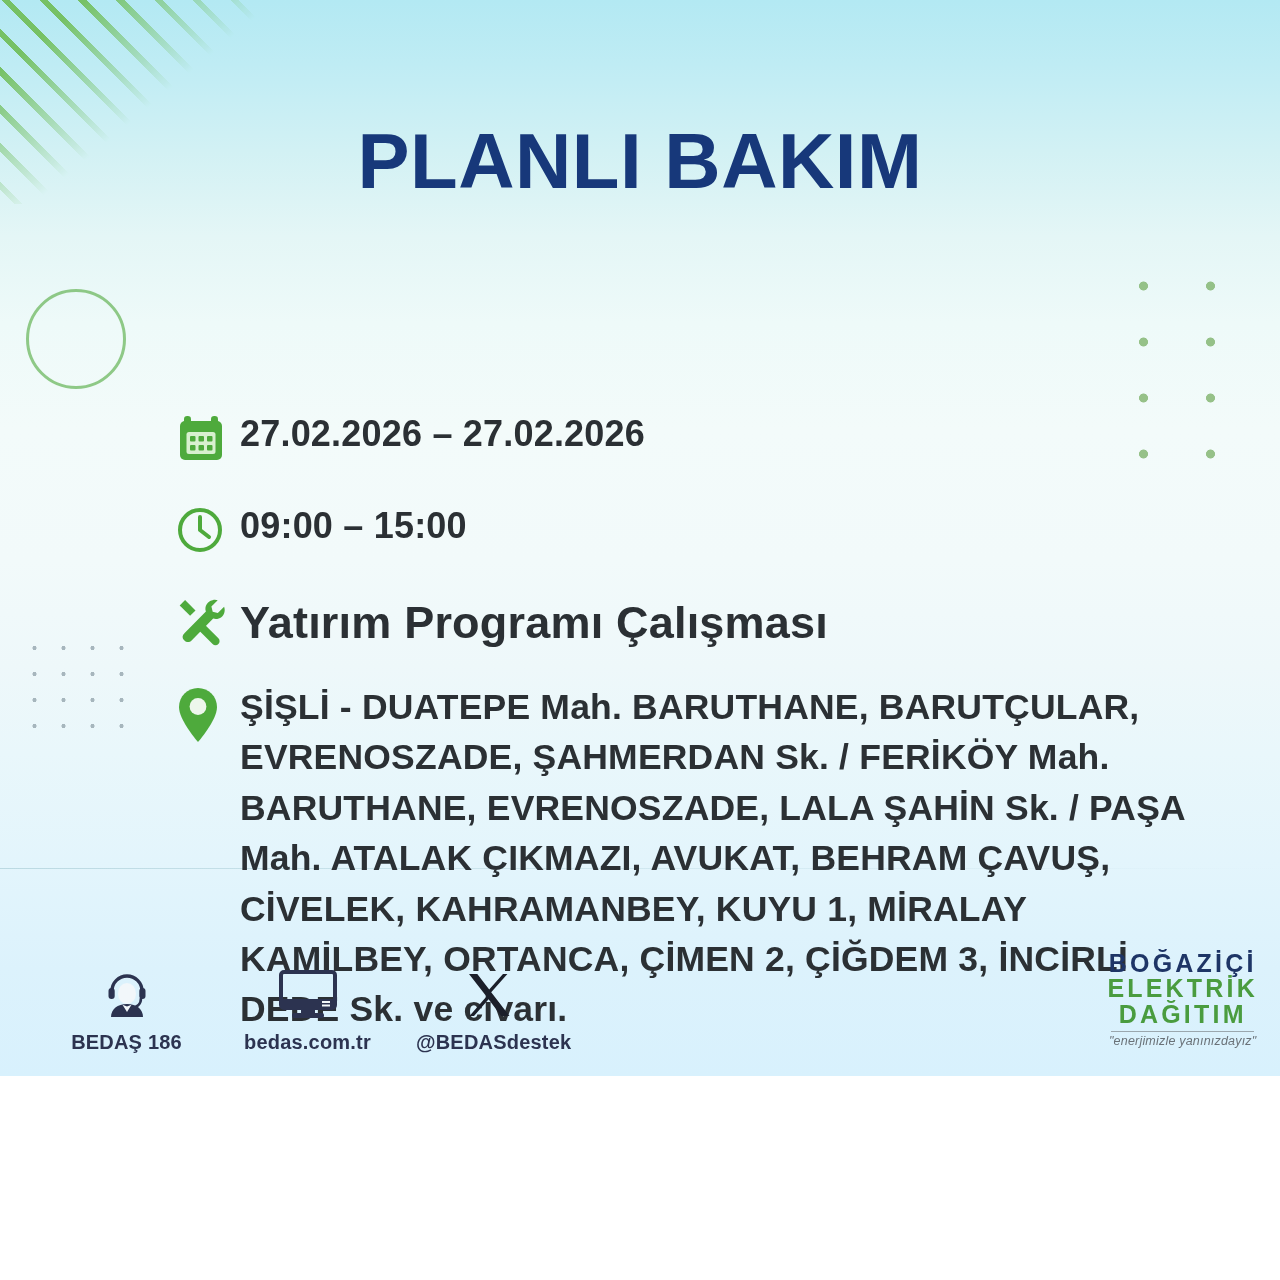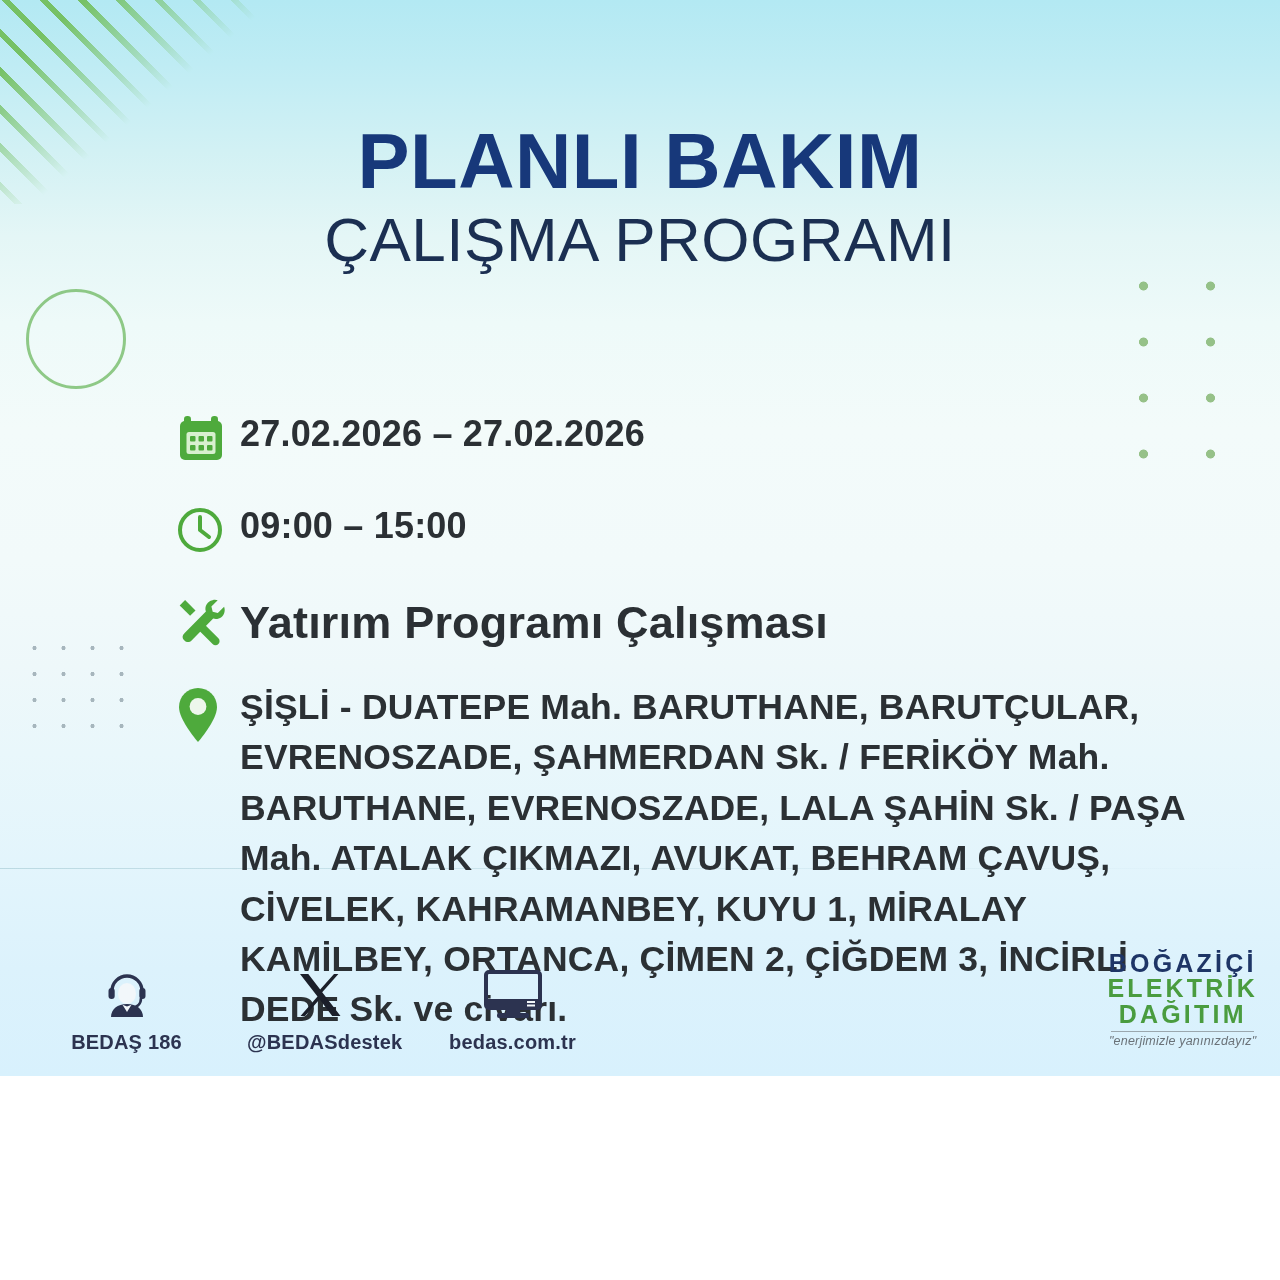--- a/index.html
+++ b/index.html
@@ -172,21 +172,21 @@
     bottom: 0;
     width: 1280px;
     height: 160px;
   }
   .contacts {
     position: absolute;
     left: 54px;
     bottom: 22px;
     display: flex;
     align-items: flex-end;
-    gap: 48px;
+    gap: 36px;
   }
   .contact {
     width: 145px;
     text-align: center;
   }
   .contact-icon {
     height: 58px;
     display: flex;
     align-items: flex-end;
     justify-content: center;
@@ -237,21 +237,20 @@
 <div class="poster">
 
   <div class="stripes"></div>
   <div class="ring"></div>
   <div class="dots-left"></div>
   <div class="dots-right"></div>
   <div class="divider"></div>
 
   <div class="header">
     <div class="title-main">PLANLI BAKIM</div>
-    <div class="title-sub">ÇALIŞMA PROGRAMI</div>
   </div>
 
   <div class="info">
 
     <div class="row row-date">
       <div class="row-icon">
         <svg width="50" height="50" viewBox="0 0 50 50" aria-hidden="true">
           <rect x="8" y="3" width="7" height="14" rx="3.2" fill="#4eaa3c"></rect>
           <rect x="35" y="3" width="7" height="14" rx="3.2" fill="#4eaa3c"></rect>
           <rect x="4" y="8" width="42" height="39" rx="5" fill="#4eaa3c"></rect>
@@ -325,42 +324,42 @@
             <ellipse cx="27" cy="26.5" rx="9" ry="10.5" fill="#f2f7fa"></ellipse>
             <path d="M27 37 c-9.5 0 -16 5.2 -16 13 h32 c0 -7.8 -6.5 -13 -16 -13 z" fill="#2c3350"></path>
             <path d="M22.5 37.8 L27 45 L31.5 37.8 L27 39.6 Z" fill="#f2f7fa"></path>
           </svg>
         </div>
         <div class="contact-label">BEDAŞ 186</div>
       </div>
 
       <div class="contact">
         <div class="contact-icon">
-          <svg width="52" height="52" viewBox="0 0 52 52" aria-hidden="true">
-            <path d="M6 5 L23.5 27.5 L6.5 47 L11 47 L25.6 30.3 L38.2 47 L46.5 47 L28.2 23.3 L44.4 5 L40 5
-                     L26.2 20.6 L14.3 5 Z" fill="#1b1f2a"></path>
-          </svg>
-        </div>
-        <div class="contact-label">@BEDASdestek</div>
-      </div>
-
-      <div class="contact">
-        <div class="contact-icon">
           <svg width="60" height="52" viewBox="0 0 60 52" aria-hidden="true">
             <rect x="3" y="3" width="54" height="36" rx="3" fill="none" stroke="#2c3350" stroke-width="4"></rect>
             <rect x="3" y="30" width="54" height="9" fill="#2c3350"></rect>
             <rect x="23" y="39" width="14" height="6" fill="#2c3350"></rect>
             <rect x="14" y="44" width="32" height="5" rx="2" fill="#2c3350"></rect>
             <rect x="44" y="32" width="8" height="2" fill="#f2f7fa"></rect>
             <rect x="44" y="35.5" width="8" height="2" fill="#f2f7fa"></rect>
           </svg>
         </div>
         <div class="contact-label">bedas.com.tr</div>
       </div>
 
+      <div class="contact">
+        <div class="contact-icon">
+          <svg width="52" height="52" viewBox="0 0 52 52" aria-hidden="true">
+            <path d="M6 5 L23.5 27.5 L6.5 47 L11 47 L25.6 30.3 L38.2 47 L46.5 47 L28.2 23.3 L44.4 5 L40 5
+                     L26.2 20.6 L14.3 5 Z" fill="#1b1f2a"></path>
+          </svg>
+        </div>
+        <div class="contact-label">@BEDASdestek</div>
+      </div>
+
     </div>
 
     <div class="brand">
       <div class="brand-l1">BOĞAZİÇİ</div>
       <div class="brand-l2">ELEKTRİK</div>
       <div class="brand-l3">DAĞITIM</div>
       <div class="brand-rule"></div>
       <div class="brand-tag">"enerjimizle yanınızdayız"</div>
     </div>
 

